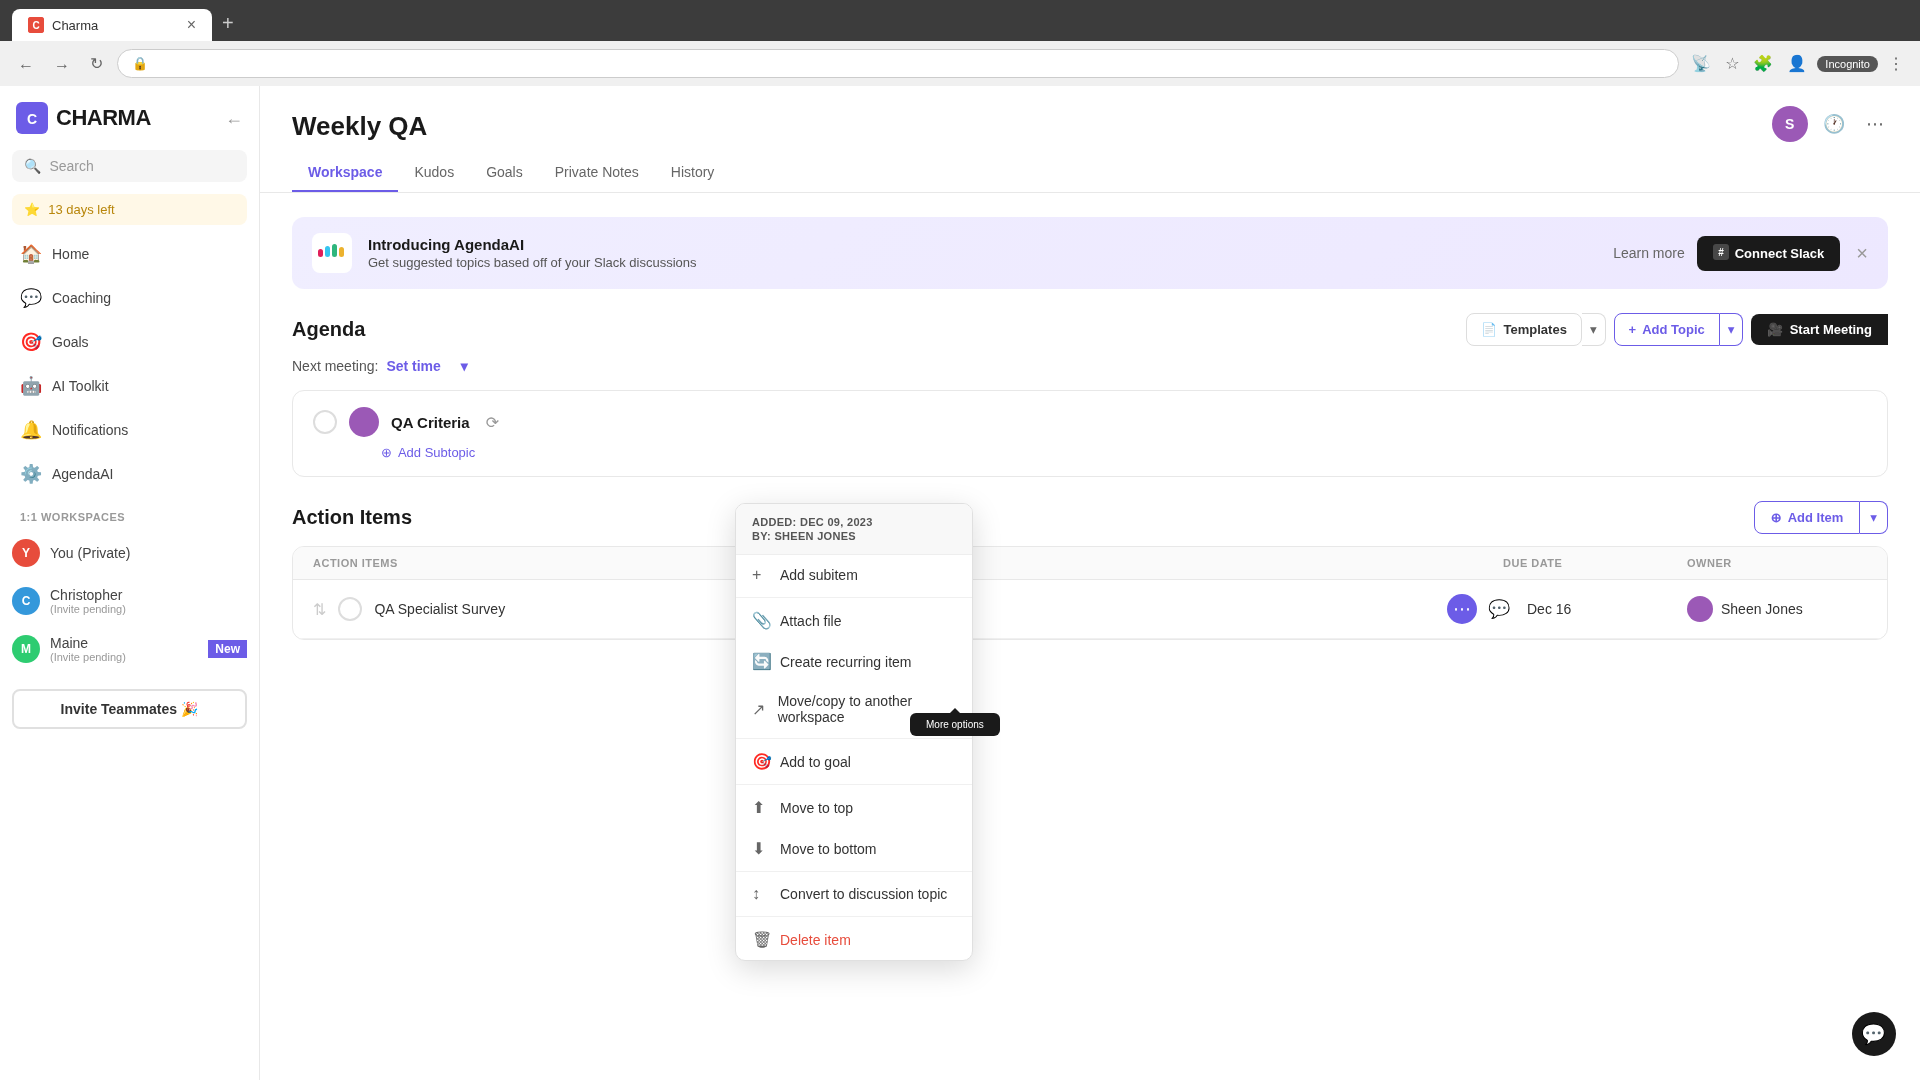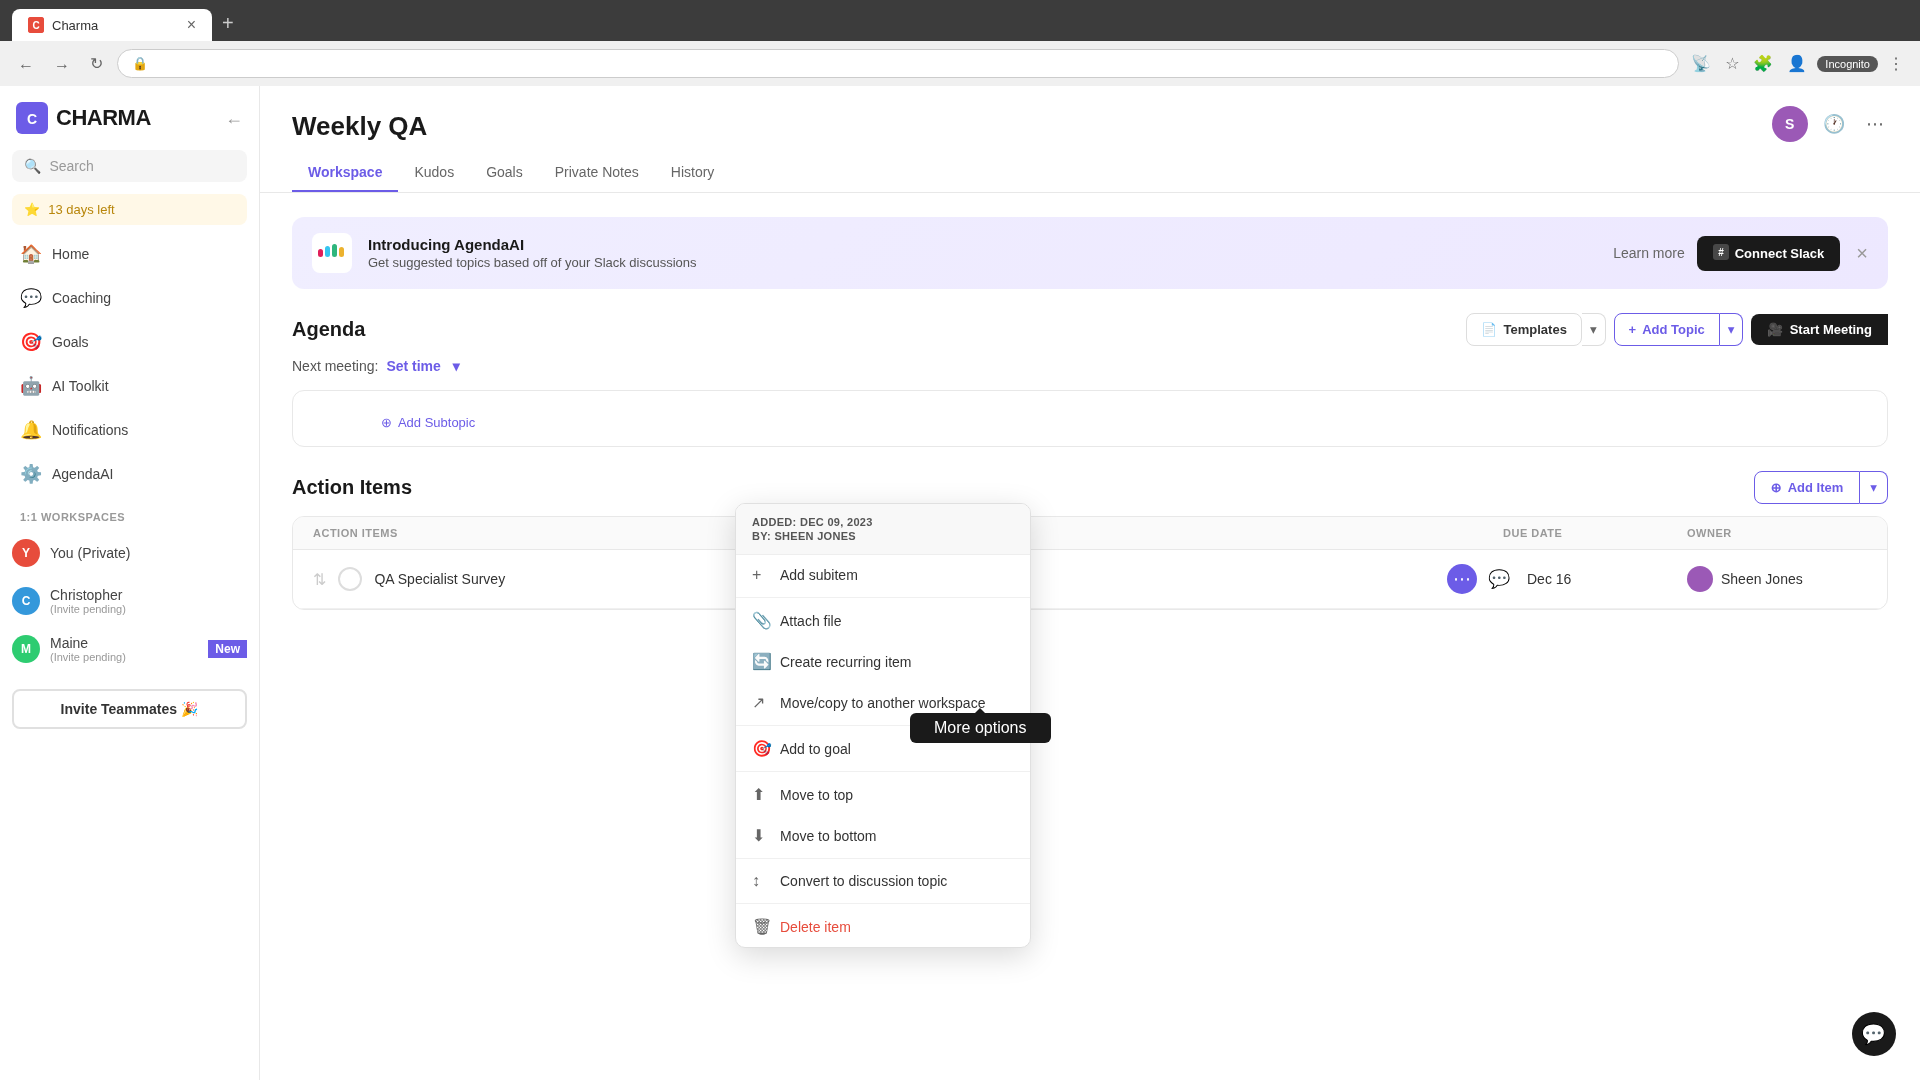--- a/index.html
+++ b/index.html
@@ -76,48 +76,48 @@
     .banner-actions { margin-left: auto; display: flex; align-items: center; gap: 12px; }
     .learn-more-link { font-size: 14px; color: #666; cursor: pointer; text-decoration: none; }
     .connect-slack-btn { background: #1a1a1a; color: white; border: none; border-radius: 8px; padding: 8px 16px; font-size: 13px; font-weight: 600; cursor: pointer; display: flex; align-items: center; gap: 6px; }
     .banner-close { background: none; border: none; color: #999; font-size: 20px; cursor: pointer; }
 
     
     .section-header { display: flex; align-items: center; justify-content: space-between; margin-bottom: 12px; }
     .section-title { font-size: 20px; font-weight: 700; color: #1a1a1a; }
     .section-actions { display: flex; align-items: center; gap: 8px; }
     .next-meeting { display: flex; align-items: center; gap: 8px; font-size: 14px; color: #555; margin-bottom: 16px; }
-    .set-time-btn { color: #6c5ce7; font-weight: 600; cursor: pointer; display: flex; align-items: center; gap: 12px; }
+    .set-time-btn { color: #6c5ce7; font-weight: 600; cursor: pointer; display: flex; align-items: center; gap: 20px; }
 
     .templates-btn { background: #fff; border: 1px solid #ddd; border-radius: 8px; padding: 8px 14px; font-size: 13px; font-weight: 600; cursor: pointer; display: flex; align-items: center; gap: 6px; color: #333; }
     .templates-dropdown { background: #fff; border: 1px solid #ddd; border-radius: 0 8px 8px 0; border-left: none; padding: 8px 8px; cursor: pointer; color: #666; }
     .add-topic-btn { background: #fff; border: 1px solid #6c5ce7; color: #6c5ce7; border-radius: 8px 0 0 8px; padding: 8px 14px; font-size: 13px; font-weight: 600; cursor: pointer; display: flex; align-items: center; gap: 6px; }
     .add-topic-dropdown { background: #fff; border: 1px solid #6c5ce7; border-left: none; border-radius: 0 8px 8px 0; padding: 8px 8px; cursor: pointer; color: #6c5ce7; }
     .start-meeting-btn { background: #1a1a1a; color: white; border: none; border-radius: 8px 0 0 8px; padding: 8px 16px; font-size: 13px; font-weight: 600; cursor: pointer; display: flex; align-items: center; gap: 6px; }
 
     .agenda-card { background: #fff; border: 1px solid #e8e8e8; border-radius: 12px; padding: 16px 20px; }
     .agenda-item { display: flex; align-items: center; gap: 12px; }
     .check-circle { width: 24px; height: 24px; border-radius: 50%; border: 2px solid #ddd; flex-shrink: 0; cursor: pointer; }
     .item-avatar { width: 30px; height: 30px; border-radius: 50%; background: #9b59b6; flex-shrink: 0; }
     .item-title { font-size: 15px; font-weight: 600; color: #1a1a1a; }
     .sync-icon { color: #999; font-size: 16px; cursor: pointer; margin-left: 4px; }
     .add-subtopic-btn { display: flex; align-items: center; gap: 6px; color: #6c5ce7; font-size: 13px; cursor: pointer; padding: 8px 0 0 68px; }
 
     
-    .context-menu { position: absolute; top: 310px; left: 475px; background: #fff; border: 1px solid #e0e0e0; border-radius: 10px; box-shadow: 0 8px 30px rgba(0,0,0,0.15); width: 296px; z-index: 100; overflow: hidden; }
+    .context-menu { position: absolute; top: 310px; left: 475px; background: #fff; border: 1px solid #e0e0e0; border-radius: 10px; box-shadow: 0 8px 30px rgba(0,0,0,0.15); width: 238px; z-index: 100; overflow: hidden; }
     .context-menu-header { background: #f8f8f8; padding: 12px 16px; border-bottom: 1px solid #eee; }
     .context-menu-header .added-date { font-size: 11px; font-weight: 700; color: #555; letter-spacing: 0.3px; }
     .context-menu-header .added-by { font-size: 11px; font-weight: 700; color: #555; letter-spacing: 0.3px; margin-top: 2px; }
     .context-menu-item { display: flex; align-items: center; gap: 10px; padding: 11px 16px; font-size: 14px; color: #333; cursor: pointer; }
     .context-menu-item .menu-icon { font-size: 16px; color: #666; width: 18px; }
     .context-menu-divider { height: 1px; background: #f0f0f0; margin: 2px 0; }
     .context-menu-item.danger { color: #e74c3c; }
 
     
-    .tooltip { background: #1a1a1a; color: white; font-size: 16px; padding: 6px 24px; border-radius: 6px; position: absolute; top: 520px; left: 650px; z-index: 200; white-space: nowrap; }
+    .tooltip { background: #1a1a1a; color: white; font-size: 10px; padding: 6px 16px; border-radius: 6px; position: absolute; top: 520px; left: 650px; z-index: 200; white-space: nowrap; }
     .tooltip::before { content: ''; position: absolute; top: -5px; left: 50%; transform: translateX(-50%); border-left: 5px solid transparent; border-right: 5px solid transparent; border-bottom: 5px solid #1a1a1a; }
 
     
     .action-items-section { margin-top: 24px; }
     .action-items-header { display: flex; align-items: center; justify-content: space-between; margin-bottom: 12px; }
     .add-item-btn-group { display: flex; }
     .add-item-btn { background: #fff; border: 1px solid #6c5ce7; color: #6c5ce7; border-radius: 8px 0 0 8px; padding: 8px 16px; font-size: 13px; font-weight: 600; cursor: pointer; display: flex; align-items: center; gap: 6px; }
     .add-item-dropdown { background: #fff; border: 1px solid #6c5ce7; border-left: none; border-radius: 0 8px 8px 0; padding: 8px 10px; cursor: pointer; color: #6c5ce7; }
 
     .action-items-table { background: #fff; border: 1px solid #e8e8e8; border-radius: 12px; overflow: hidden; }
@@ -337,20 +337,26 @@
 
         <div class="next-meeting">
           <span>Next meeting:</span>
           <span class="set-time-btn">
             <span>Set time</span>
             <span>▾</span>
           </span>
         </div>
 
         <div class="agenda-card">
+          <div class="agenda-item">
+            <div class="check-circle"></div>
+            <div class="item-avatar"></div>
+            <span class="item-title">QA Criteria</span>
+            <span class="sync-icon">⟳</span>
+          </div>
           <div class="add-subtopic-btn">
             <span>⊕</span>
             <span>Add Subtopic</span>
           </div>
         </div>
       </div>
 
       <div class="action-items-section">
         <div class="action-items-header">
           <h2 class="section-title">Action Items</h2>

